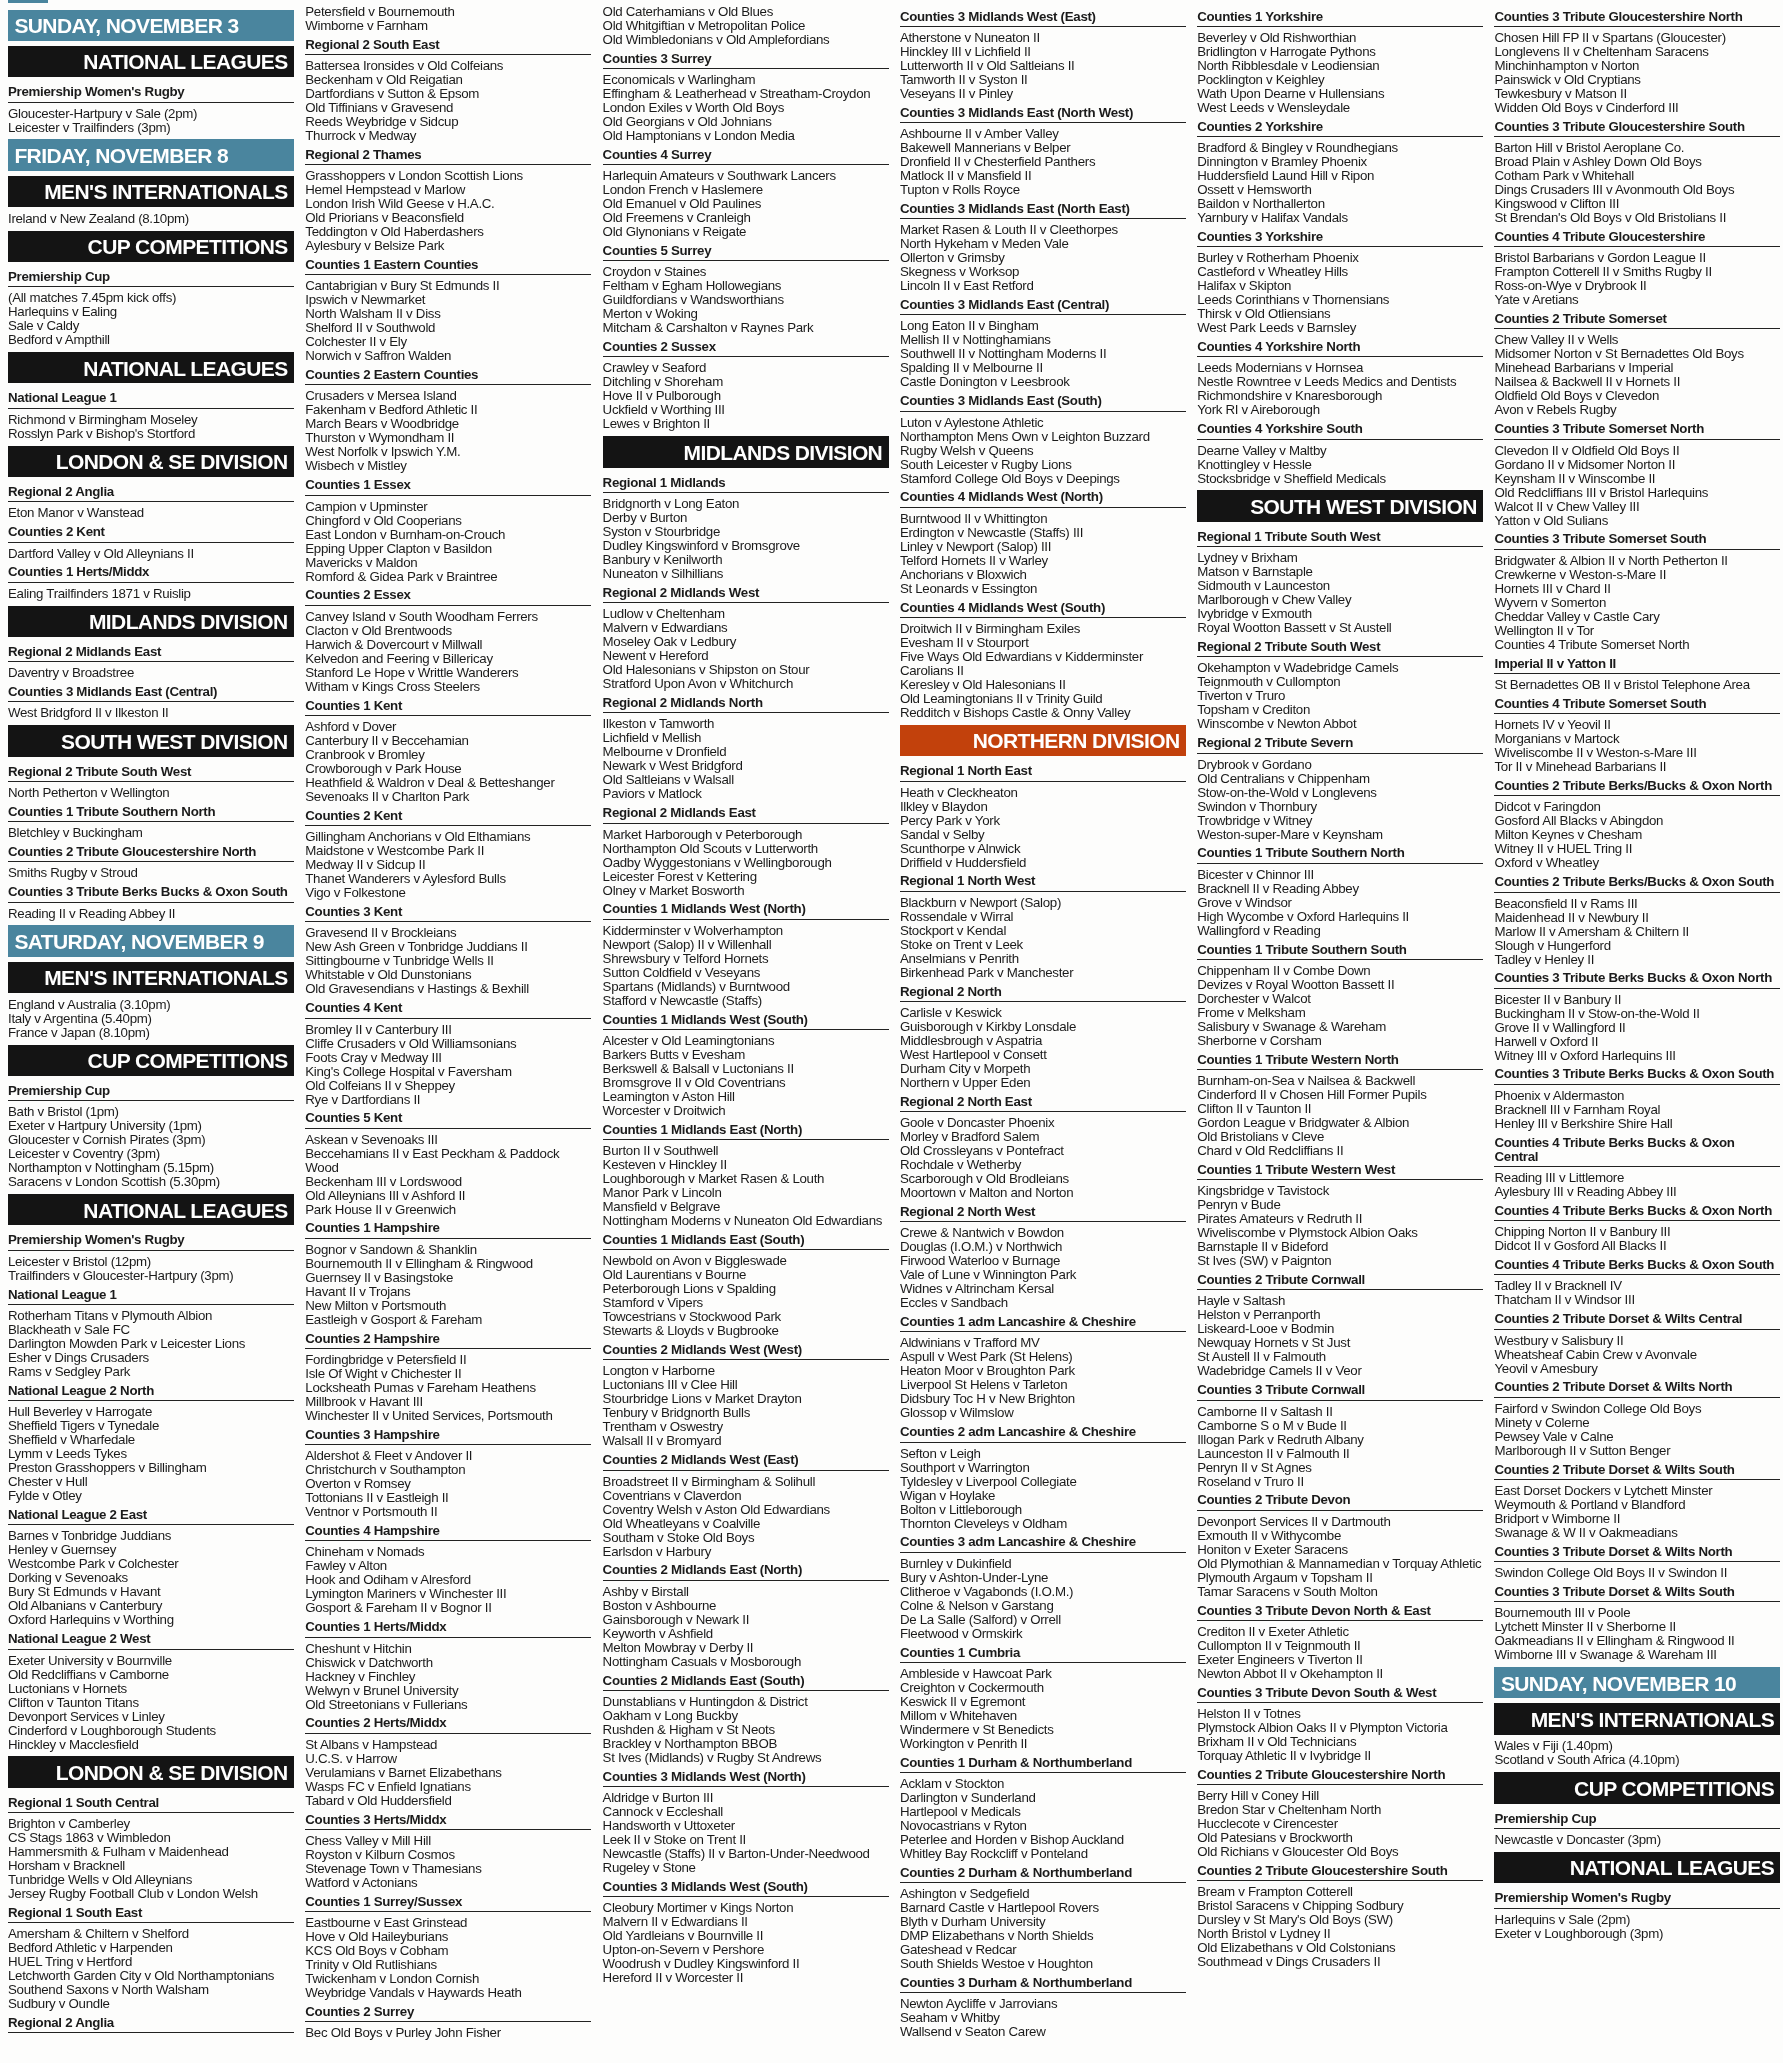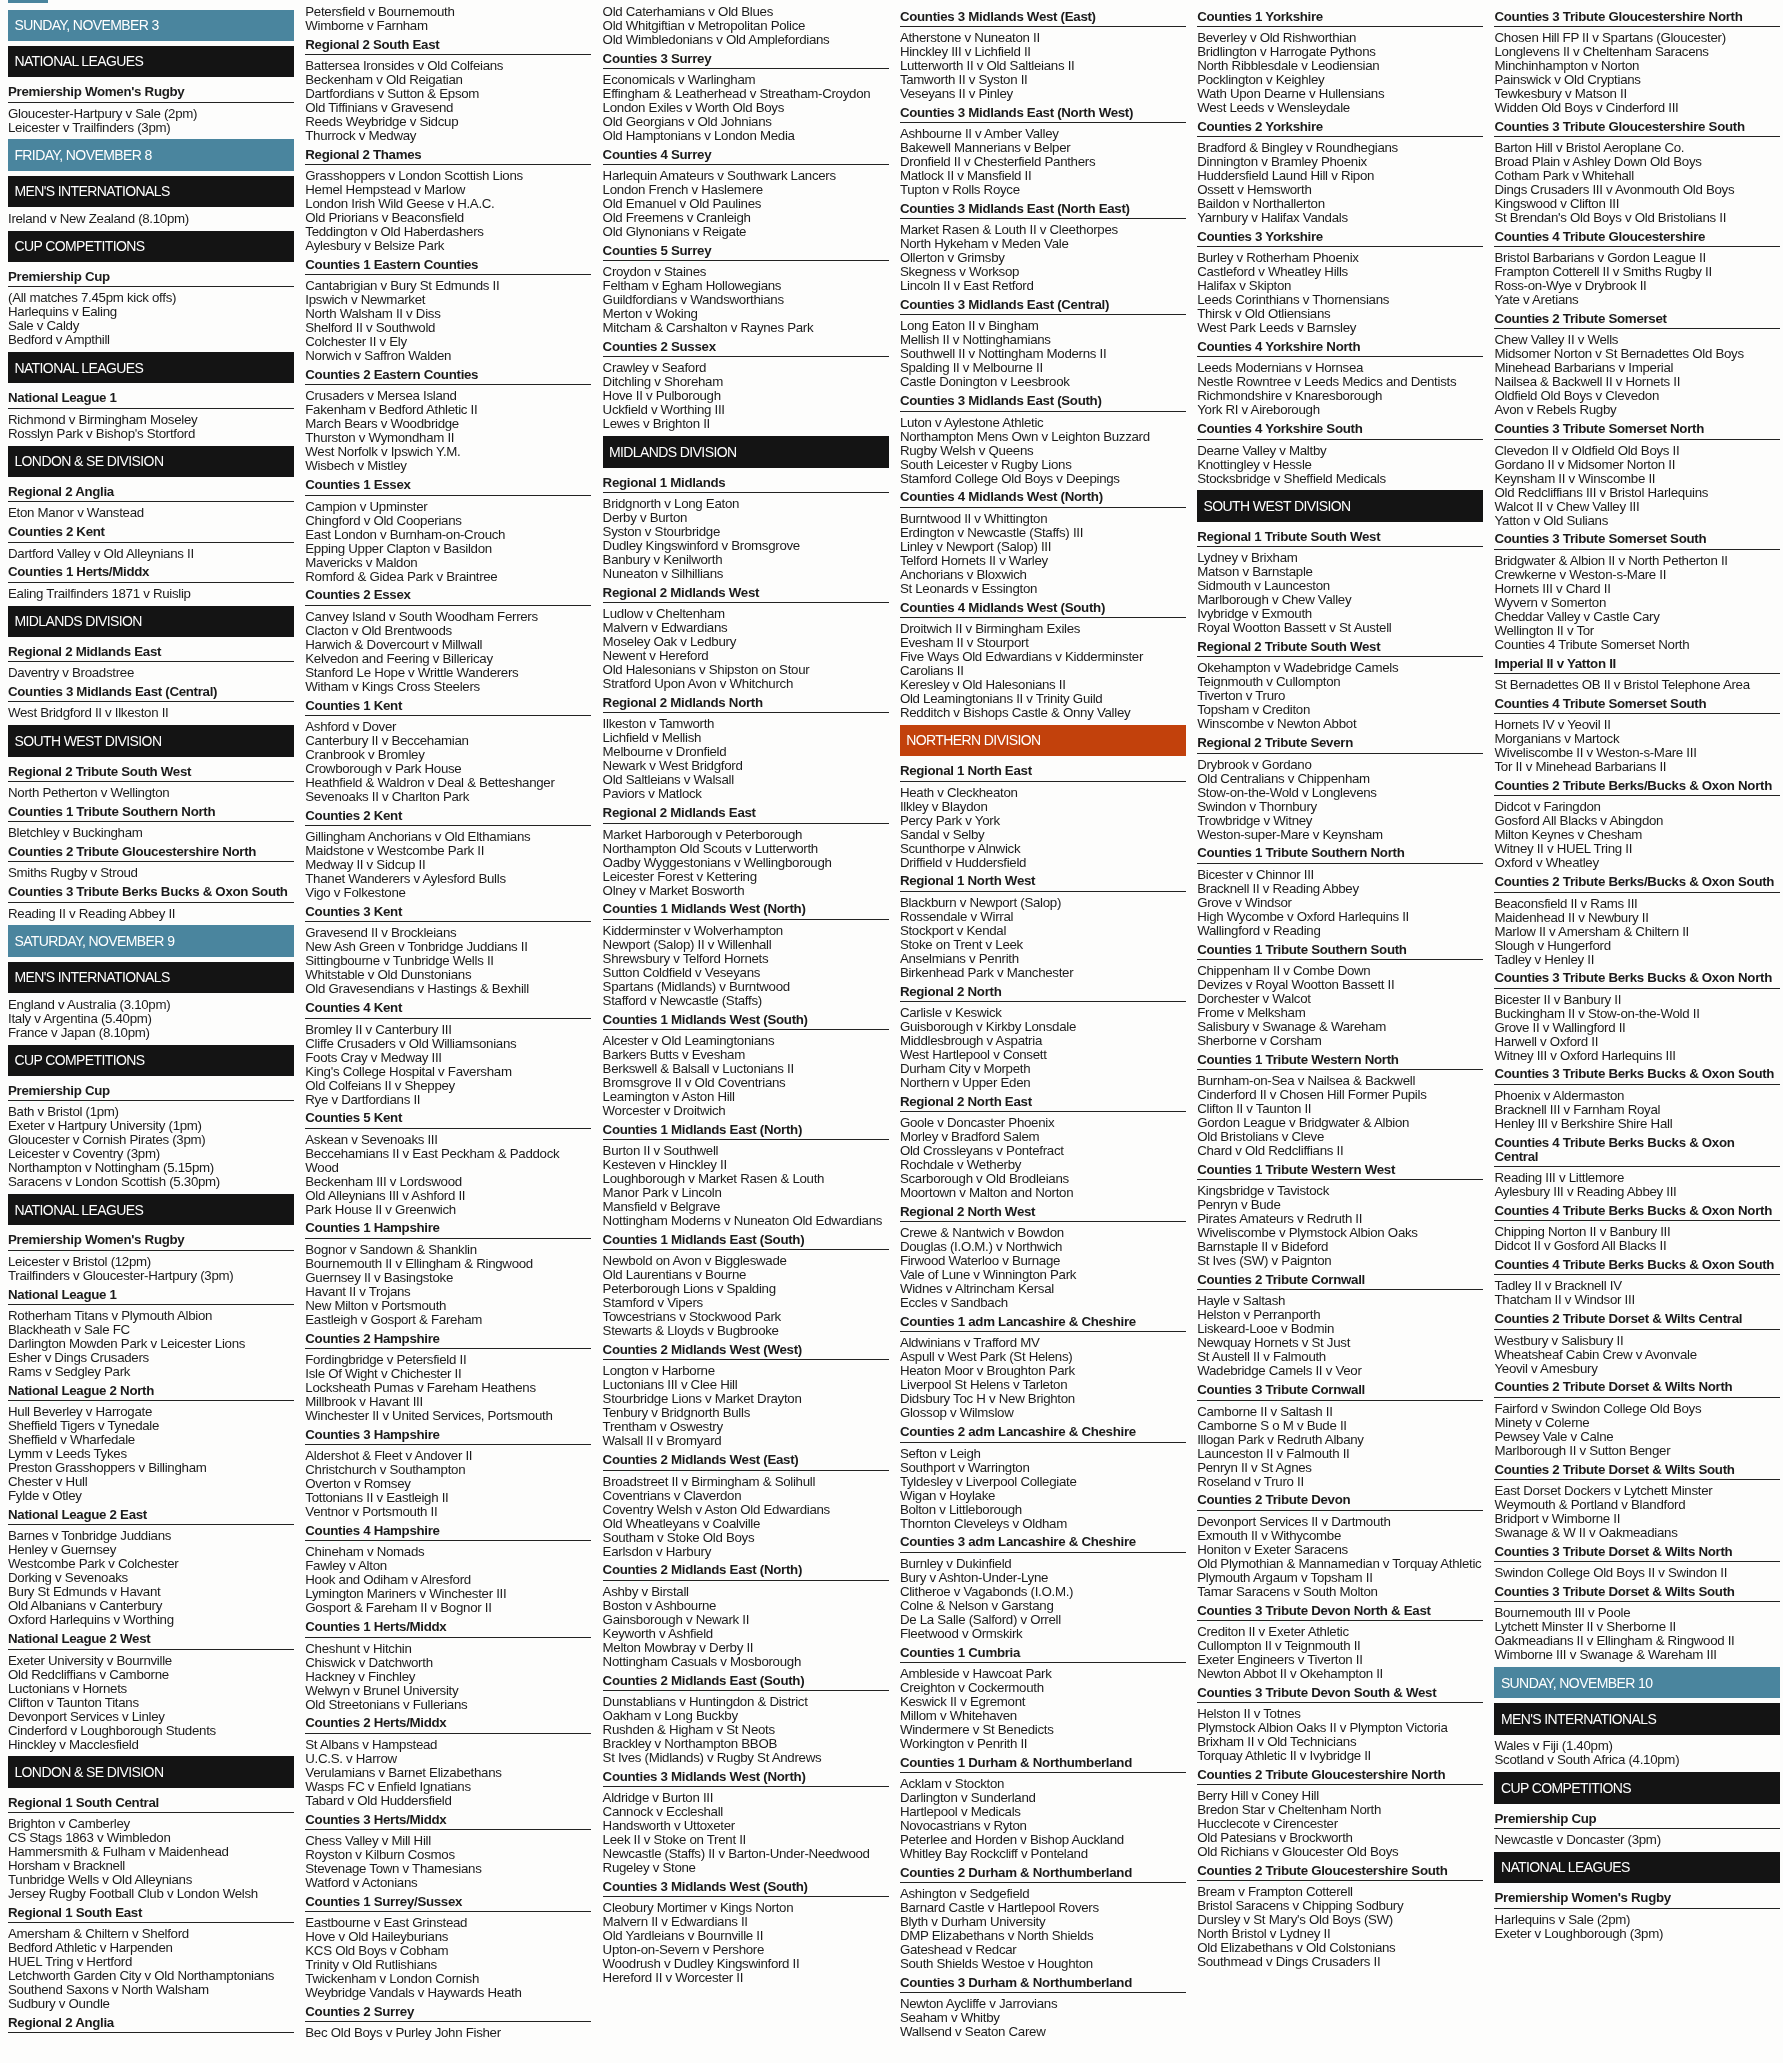--- a/index.html
+++ b/index.html
@@ -11,25 +11,25 @@
   body{width:1784px;height:2064px;background:var(--paper);overflow:hidden;
        font-family:"Liberation Sans", sans-serif;}
   .page{position:relative;width:1784px;height:2064px;overflow:hidden;}
   .sliver{position:absolute;top:0;left:8px;width:40px;height:3.2px;background:var(--teal);}
   .cols{display:flex;align-items:flex-start;padding:4.8px 0 0 8px;}
   .col{width:286px;margin-right:11.3px;flex:none;}
   .fx{font-size:13.3px;line-height:14px;color:var(--ink);letter-spacing:-0.3px;}
   .sub{font-size:13.3px;line-height:14px;font-weight:bold;color:var(--ink);
        letter-spacing:-0.3px;padding:3.2px 0 2.4px;border-bottom:1.6px solid #222;
        margin:1.6px 0 4px;}
-  .day,.sec{color:#fff;font-weight:normal;font-size:14px;line-height:21px;
+  .day,.sec{color:#fff;font-weight:bold;font-size:21px;line-height:21px;
        padding:5.6px 6.4px 4.8px;margin:4.8px 0 4.8px;letter-spacing:-0.6px;white-space:nowrap;
        overflow:hidden;}
   .day{background:var(--teal);}
-  .sec{background:#141414;}
+  .sec{background:#141414;text-align:right;}
 </style>
 </head>
 <body>
 
 <div class="page">
   <div class="sliver"></div>
   <div class="cols" id="cols">
       <div class="col">
         <div class="day">SUNDAY, NOVEMBER 3</div>
         <div class="sec" style="background: rgb(20, 20, 20);">NATIONAL LEAGUES</div>

